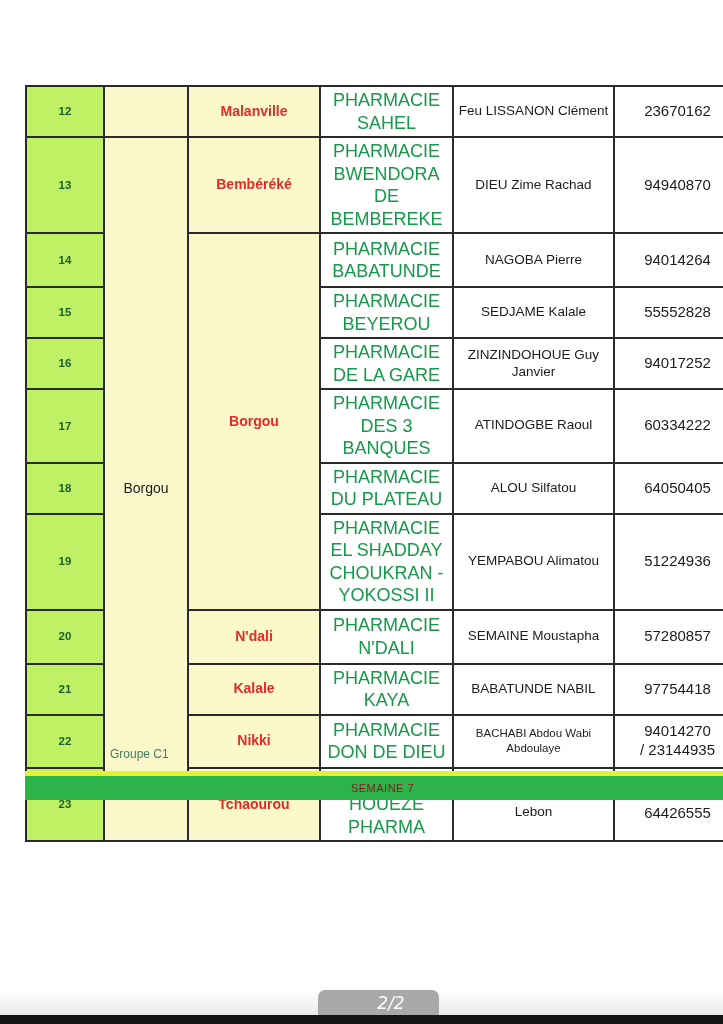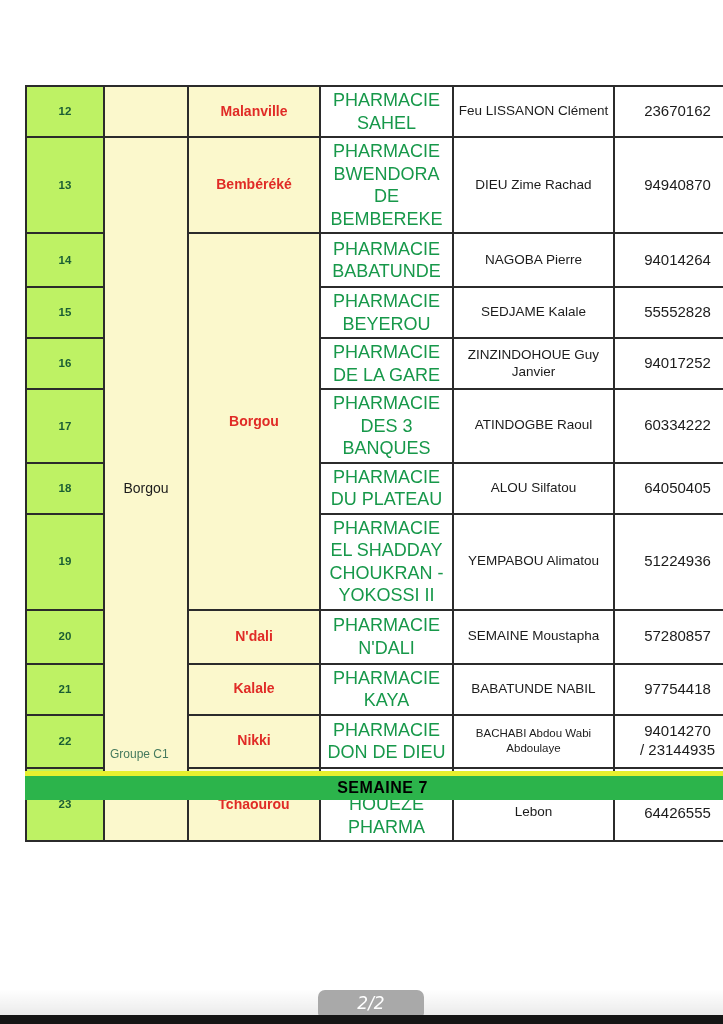--- a/index.html
+++ b/index.html
@@ -84,36 +84,37 @@
     color:#457a5e;font-size:12px;
   }
   .semaine-banner{
     position:absolute;left:25px;top:771px;
     width:715px;height:24px;
     background:#2cb44b;
     border-top:5px solid #e7f02f;
     display:flex;align-items:center;justify-content:center;
   }
   .semaine-banner span{
-    color:#000000;font-weight:bold;font-size:16px;letter-spacing:.5px;
+    color:#7f1d1d;font-weight:normal;font-size:11px;letter-spacing:.5px;
   }
   .bottom-fade{
     position:absolute;left:0;bottom:9px;width:100%;height:26px;
     background:linear-gradient(to bottom,rgba(0,0,0,0),rgba(0,0,0,.08));
   }
   .page-badge{
     position:absolute;left:318px;top:990px;
-    width:106px;height:26px;
+    width:96px;height:26px;
     background:#a9a9a9;
     border-radius:7px 7px 3px 3px;
     display:flex;align-items:center;justify-content:center;
     color:#ffffff;
     font-size:17px;
     font-style:italic;
     font-family:"DejaVu Sans",sans-serif;
+    padding-left:25px;
   }
   .bottom-bar{
     position:absolute;left:0;bottom:0;
     width:100%;height:9px;
     background:#151515;
   }
 </style>
 </head>
 <body>
 

